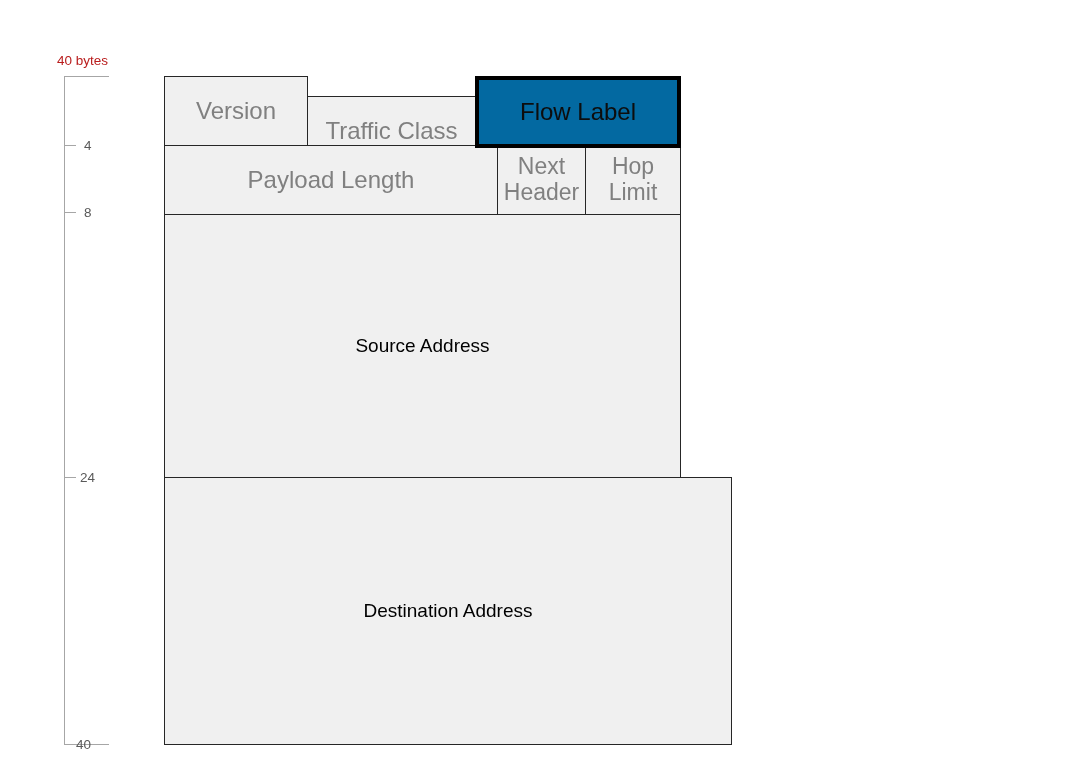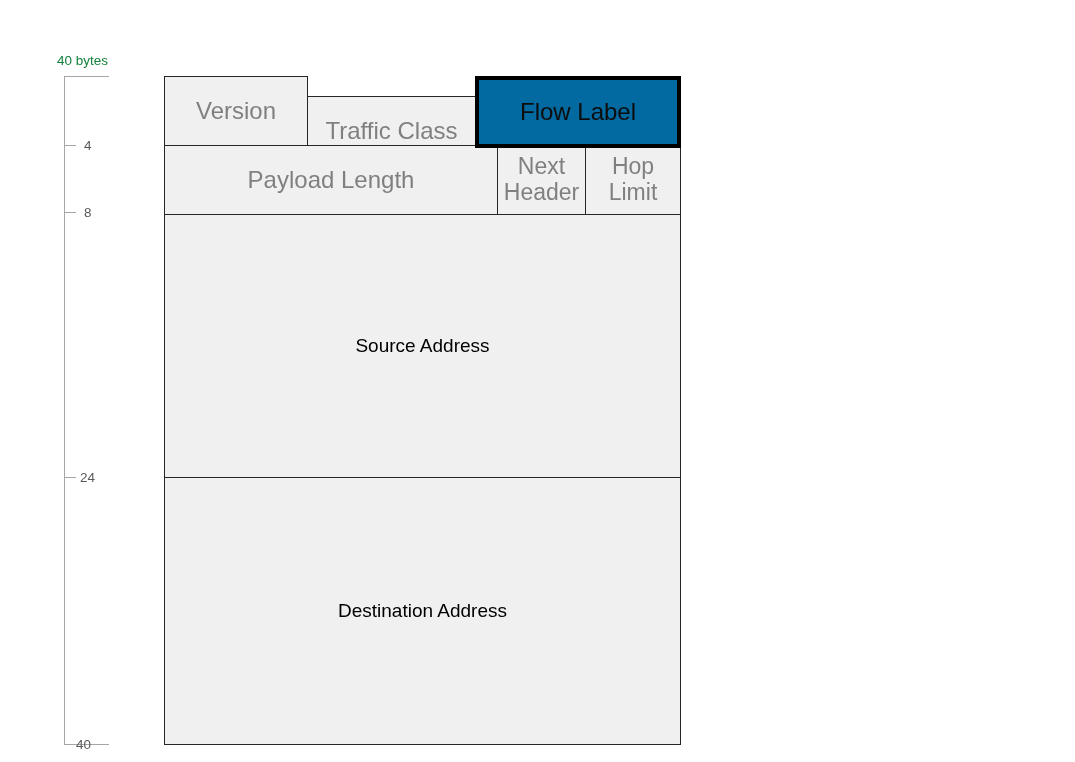--- a/index.html
+++ b/index.html
@@ -23,21 +23,21 @@
     width: 1075px;
     height: 762px;
   }
 
   
   .scale-caption {
     position: absolute;
     left: 57px;
     top: 53px;
     font-size: 13.5px;
-    color: #15803d;
+    color: #b91c1c;
     white-space: nowrap;
   }
   .scale-axis {
     position: absolute;
     left: 64px;
     top: 76px;
     width: 1px;
     height: 669px;
     background: #a6a6a6;
   }
@@ -139,18 +139,18 @@
     </div>
 
     <div class="field" style="left:585px; top:145px; width:96px; height:70px;">
       <span class="label tone-mid tone-small"><span>Hop</span><br><span>Limit</span></span>
     </div>
 
     <div class="field" style="left:164px; top:214px; width:517px; height:264px;">
       <span class="label tone-light">Source Address</span>
     </div>
 
-    <div class="field" style="left:164px; top:477px; width:517px; height:268px;">
+    <div class="field" style="left:164px; top:477px; width:568px; height:268px;">
       <span class="label tone-light">Destination Address</span>
     </div>
 
   </div>
 </div>
 
 </body></html>

